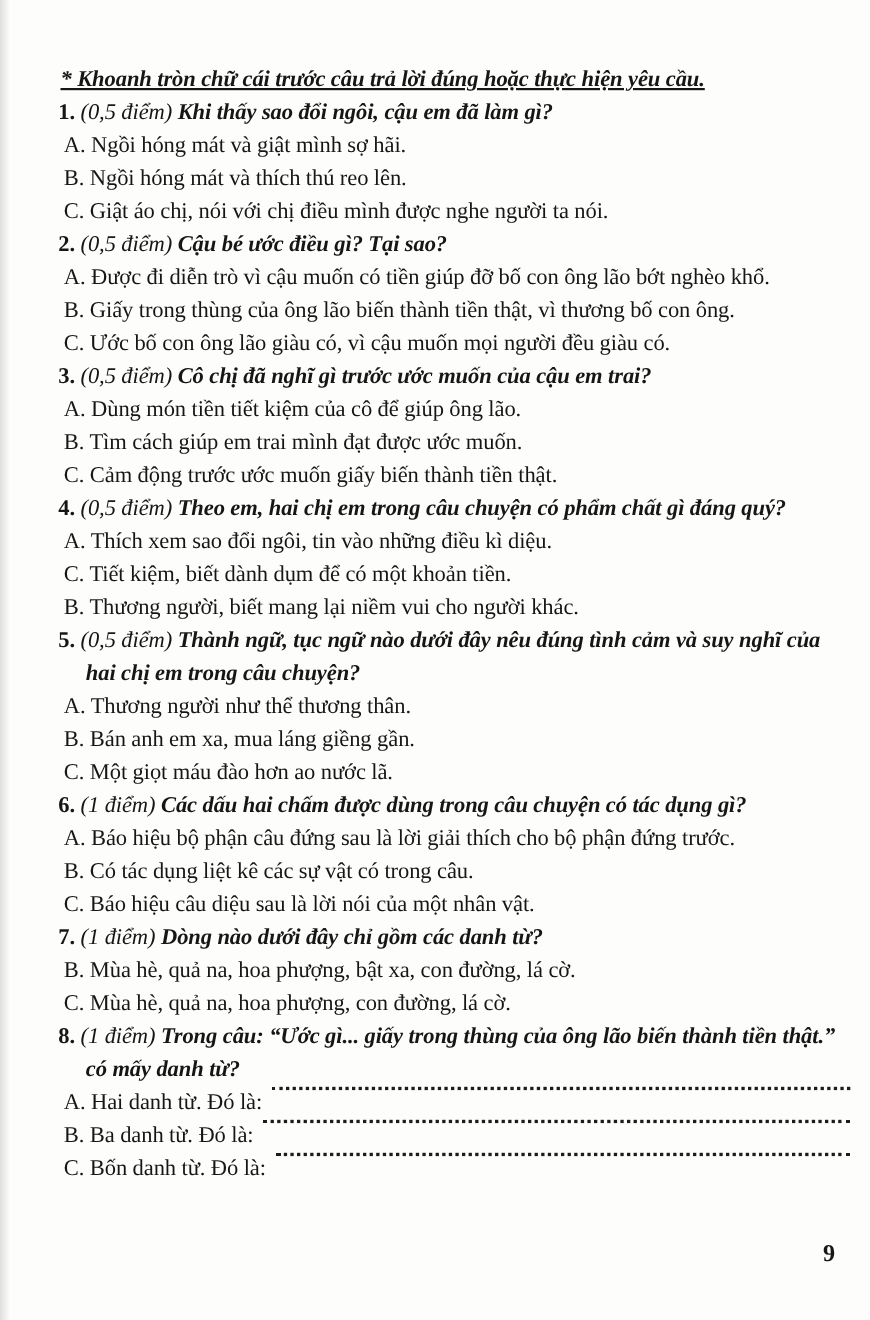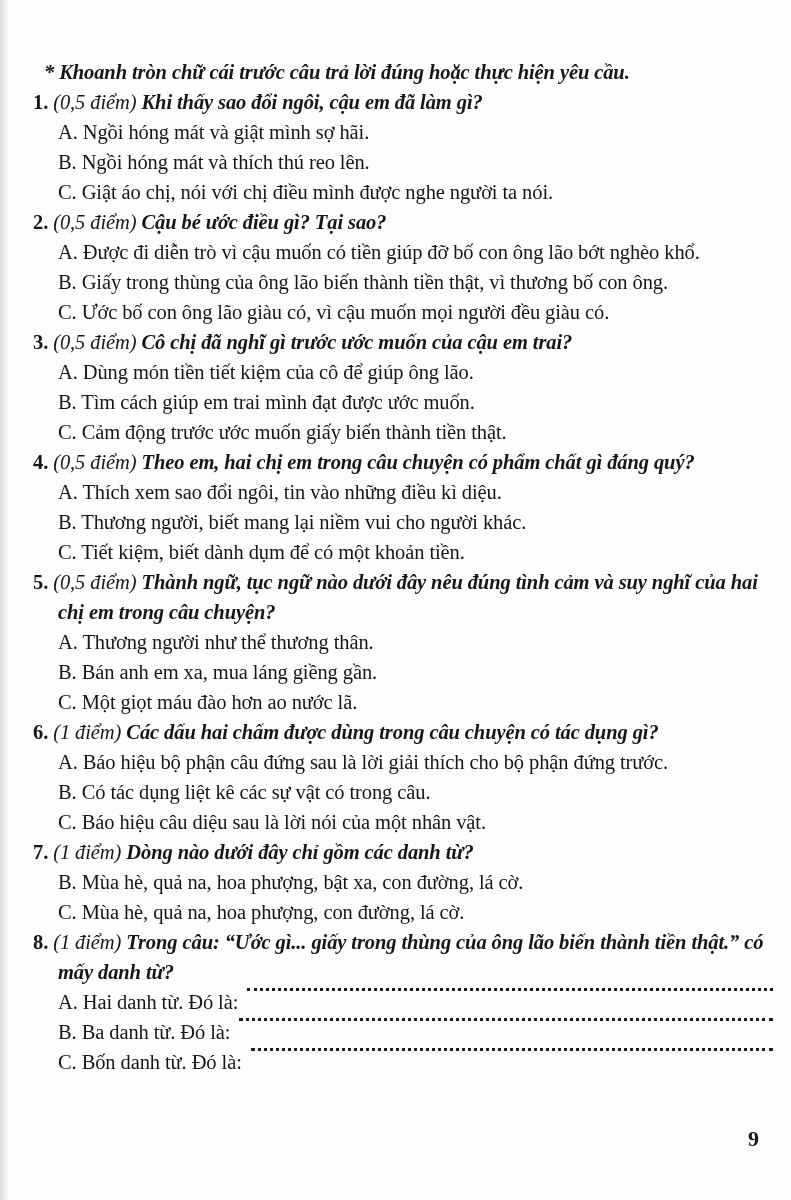--- a/index.html
+++ b/index.html
@@ -24,25 +24,27 @@
     position: absolute;
     left: 0; top: 0; bottom: 0;
     width: 9px;
     background: linear-gradient(to right, rgba(60,60,58,0.16), rgba(60,60,58,0.0));
     pointer-events: none;
   }
   p { margin: 0; }
   .instruction {
     font-weight: bold;
     font-style: italic;
-    margin-left: 11px;
+    margin-left: 22px;
+    text-decoration: underline;
   }
   .q-header {
     padding-left: 25px;
     text-indent: -25px;
+    margin-left: 20px;
   }
   .q-num { font-weight: bold; font-style: normal; }
   .q-points { font-style: italic; }
   .q-text { font-weight: bold; font-style: italic; }
   .option { padding-left: 25px; }
   .opt-label { }
   .option.with-leader { display: flex; align-items: flex-start; }
   .opt-group { white-space: nowrap; flex: 0 0 auto; }
   .leader {
     flex: 1 1 auto;
@@ -84,22 +86,22 @@
   <section>
     <p class="q-header"><span class="q-num">3.</span> <span class="q-points">(0,5 điểm)</span> <span class="q-text">Cô chị đã nghĩ gì trước ước muốn của cậu em trai?</span></p>
     <p class="option"><span class="opt-label">A.</span> <span>Dùng món tiền tiết kiệm của cô để giúp ông lão.</span></p>
     <p class="option"><span class="opt-label">B.</span> <span>Tìm cách giúp em trai mình đạt được ước muốn.</span></p>
     <p class="option"><span class="opt-label">C.</span> <span>Cảm động trước ước muốn giấy biến thành tiền thật.</span></p>
   </section>
 
   <section>
     <p class="q-header"><span class="q-num">4.</span> <span class="q-points">(0,5 điểm)</span> <span class="q-text">Theo em, hai chị em trong câu chuyện có phẩm chất gì đáng quý?</span></p>
     <p class="option"><span class="opt-label">A.</span> <span>Thích xem sao đổi ngôi, tin vào những điều kì diệu.</span></p>
+    <p class="option"><span class="opt-label">C.</span> <span>Tiết kiệm, biết dành dụm để có một khoản tiền.</span></p>
     <p class="option"><span class="opt-label">B.</span> <span>Thương người, biết mang lại niềm vui cho người khác.</span></p>
-    <p class="option"><span class="opt-label">C.</span> <span>Tiết kiệm, biết dành dụm để có một khoản tiền.</span></p>
   </section>
 
   <section>
     <p class="q-header"><span class="q-num">5.</span> <span class="q-points">(0,5 điểm)</span> <span class="q-text">Thành ngữ, tục ngữ nào dưới đây nêu đúng tình cảm và suy nghĩ của hai chị em trong câu chuyện?</span></p>
     <p class="option"><span class="opt-label">A.</span> <span>Thương người như thể thương thân.</span></p>
     <p class="option"><span class="opt-label">B.</span> <span>Bán anh em xa, mua láng giềng gần.</span></p>
     <p class="option"><span class="opt-label">C.</span> <span>Một giọt máu đào hơn ao nước lã.</span></p>
   </section>
 
   <section>

